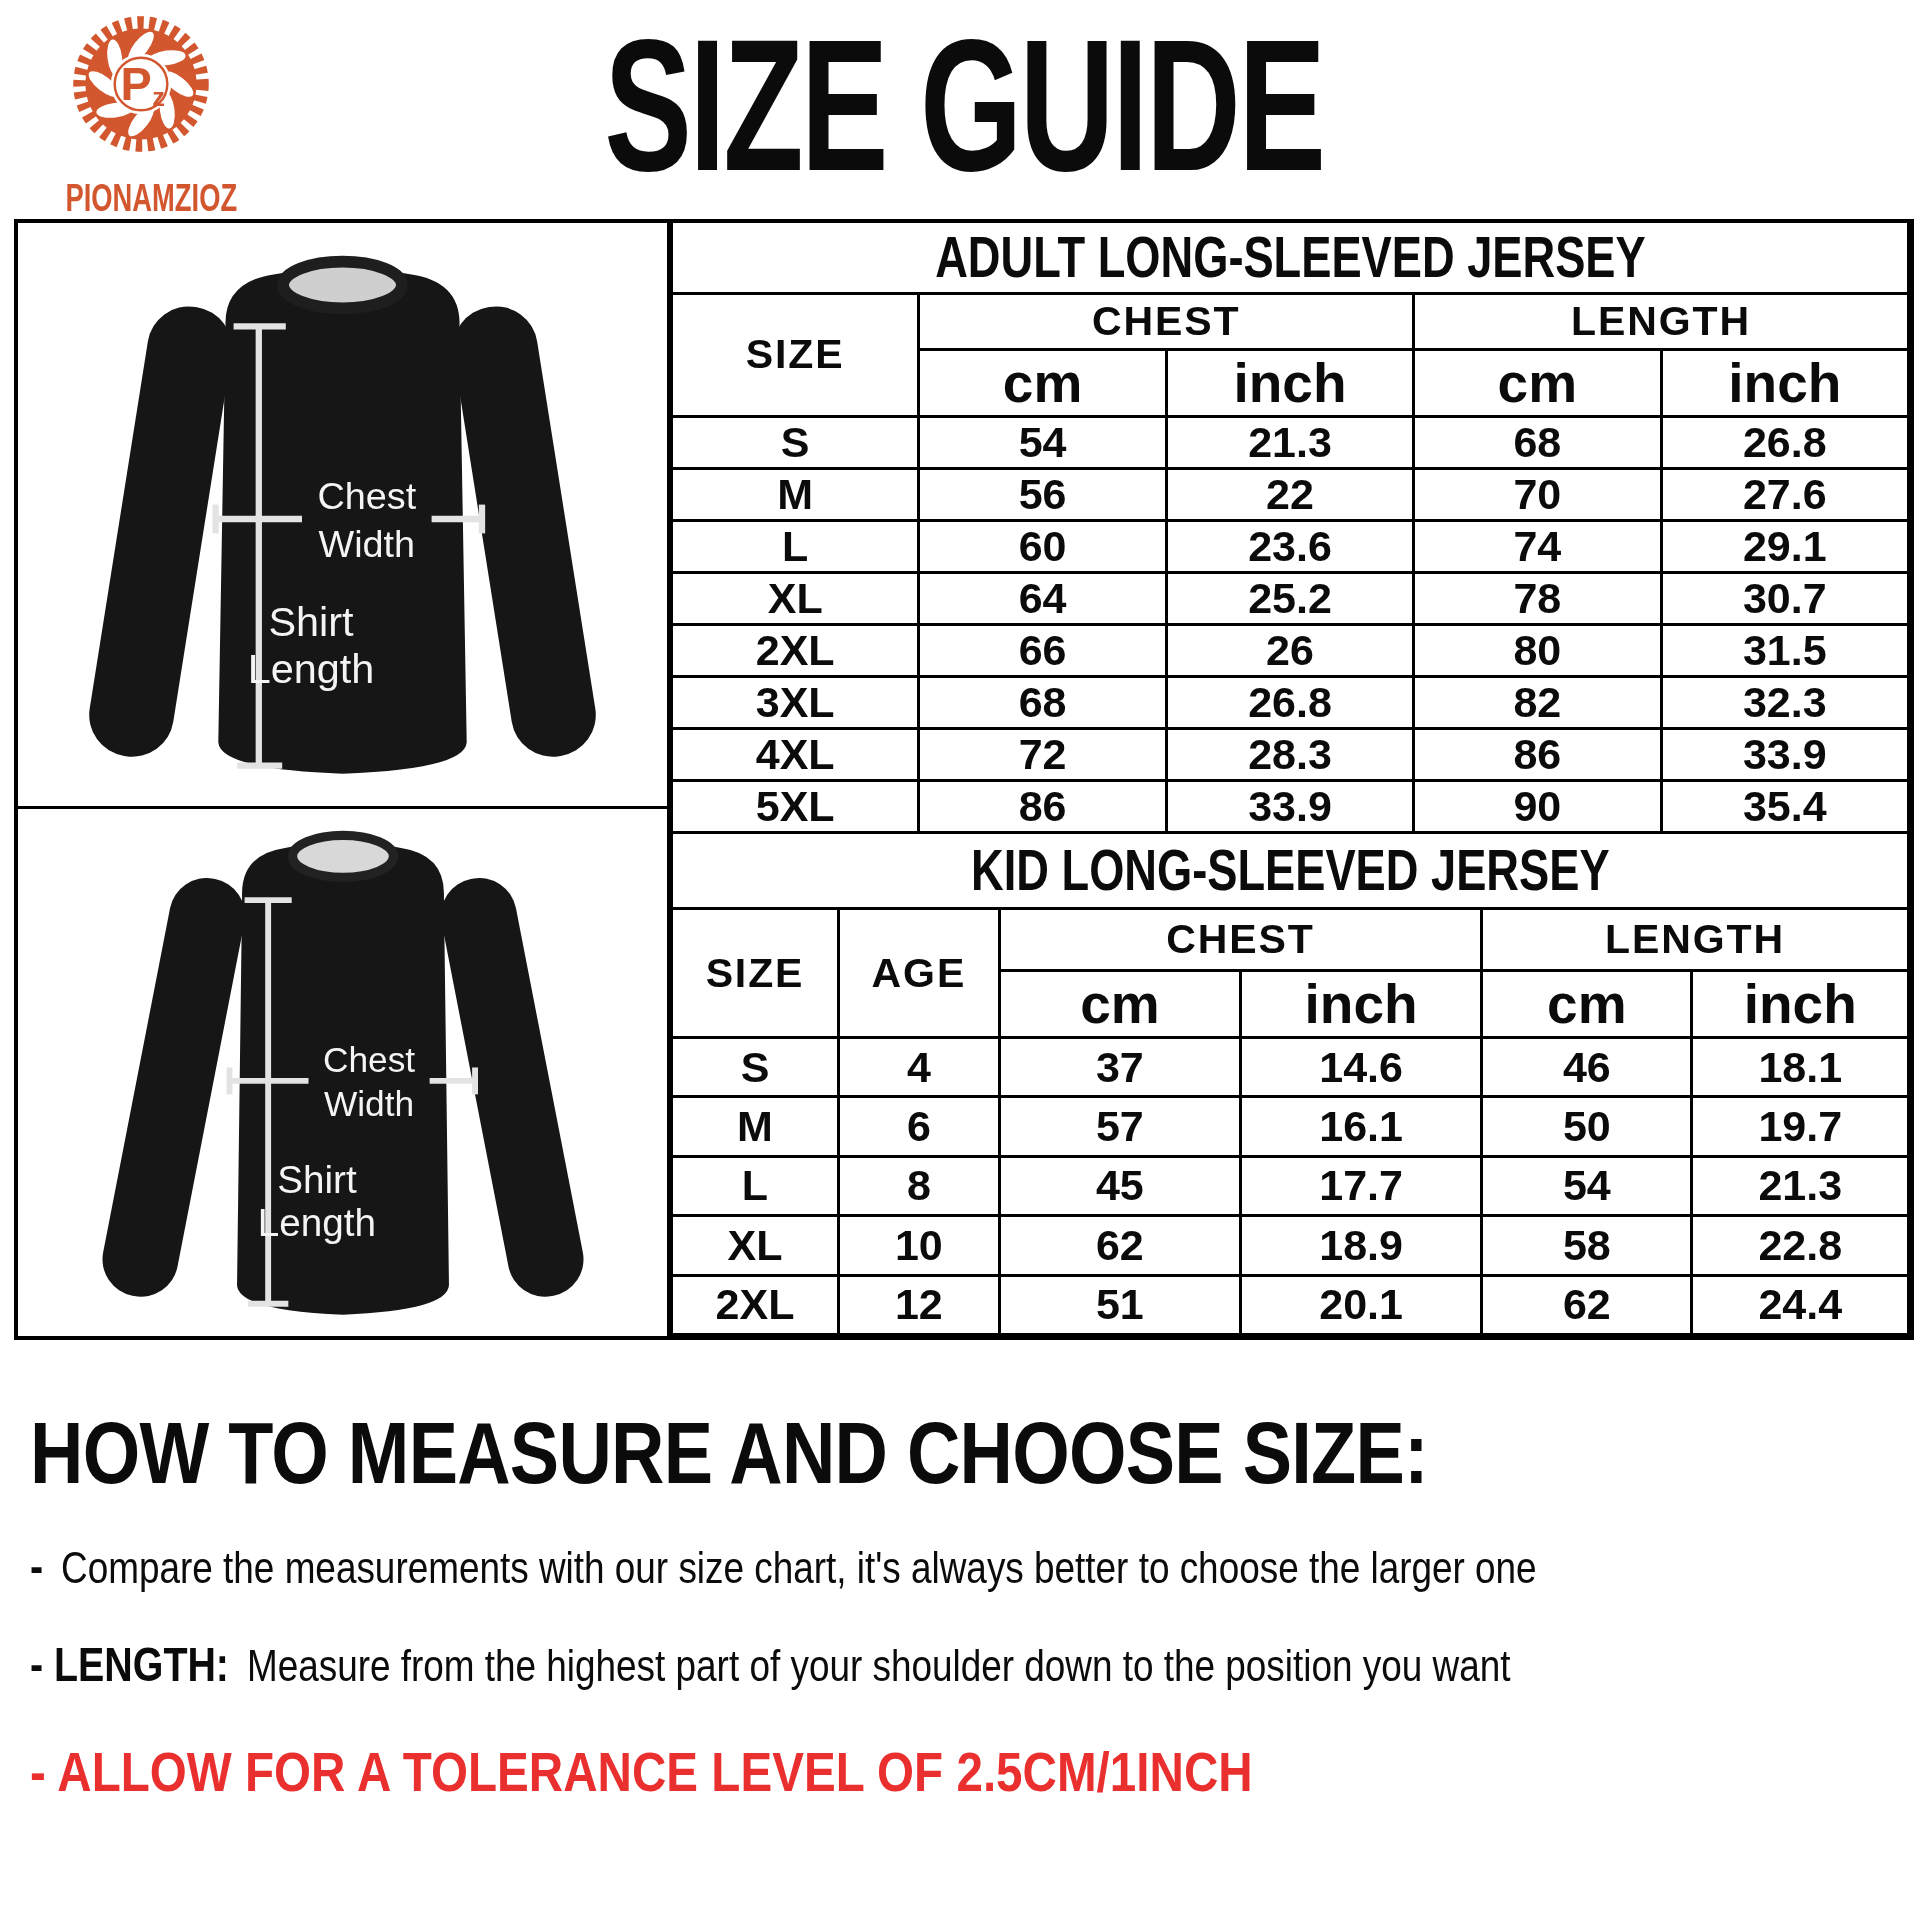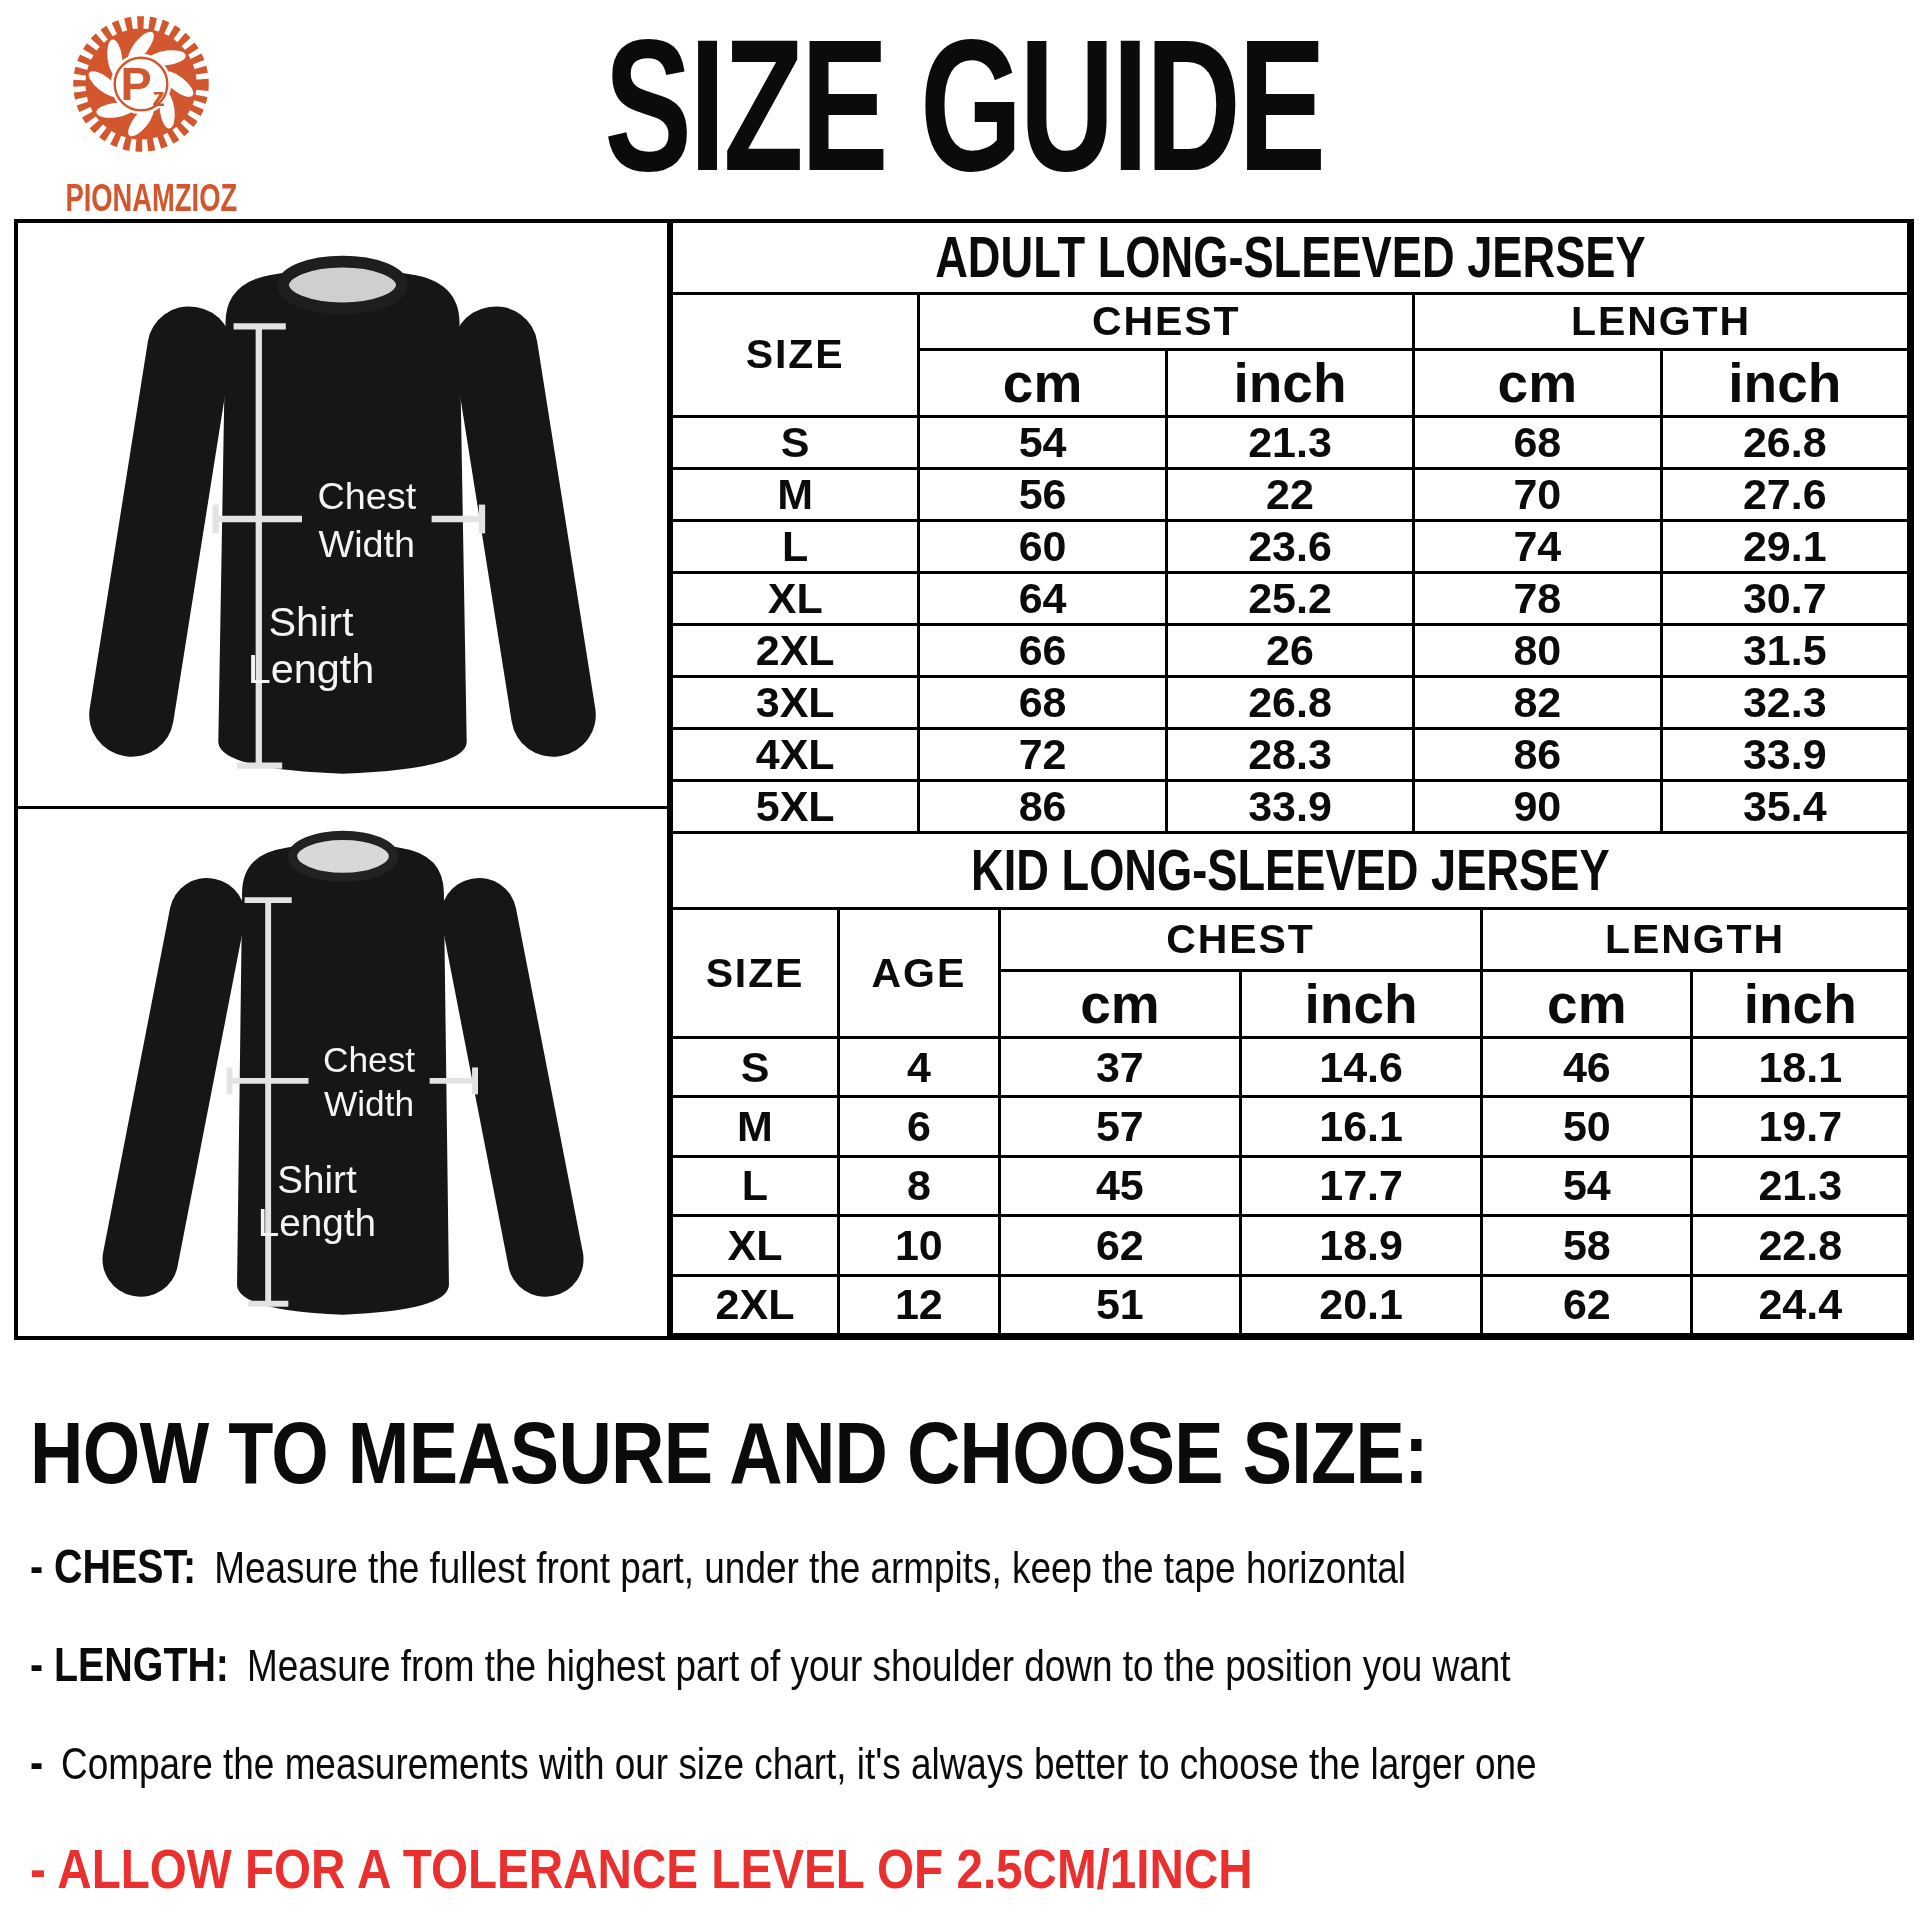--- a/index.html
+++ b/index.html
@@ -298,31 +298,28 @@
       </table>
 
     </div>
   </div>
 
   <div class="howto">
     <div class="howto-heading">
       <span class="cond-l">HOW TO MEASURE AND CHOOSE SIZE:</span>
     </div>
 
+
     <div class="howto-line">
-      <span class="cond-l"><b>- CHEST:</b> <span>Measure the fullest front part, under the armpits, keep the tape horizontal</span></span>
+      <span class="cond-l"><b>-</b> <span>Compare the measurements with our size chart, it's always better to choose the larger one</span></span>
     </div>
 
     <div class="howto-line">
       <span class="cond-l"><b>- LENGTH:</b> <span>Measure from the highest part of your shoulder down to the position you want</span></span>
     </div>
 
-    <div class="howto-line">
-      <span class="cond-l"><b>-</b> <span>Compare the measurements with our size chart, it's always better to choose the larger one</span></span>
-    </div>
-
     <div class="howto-note">
       <span class="cond-l">- ALLOW FOR A TOLERANCE LEVEL OF 2.5CM/1INCH</span>
     </div>
   </div>
 
 </div>
 
 
 </body></html>

